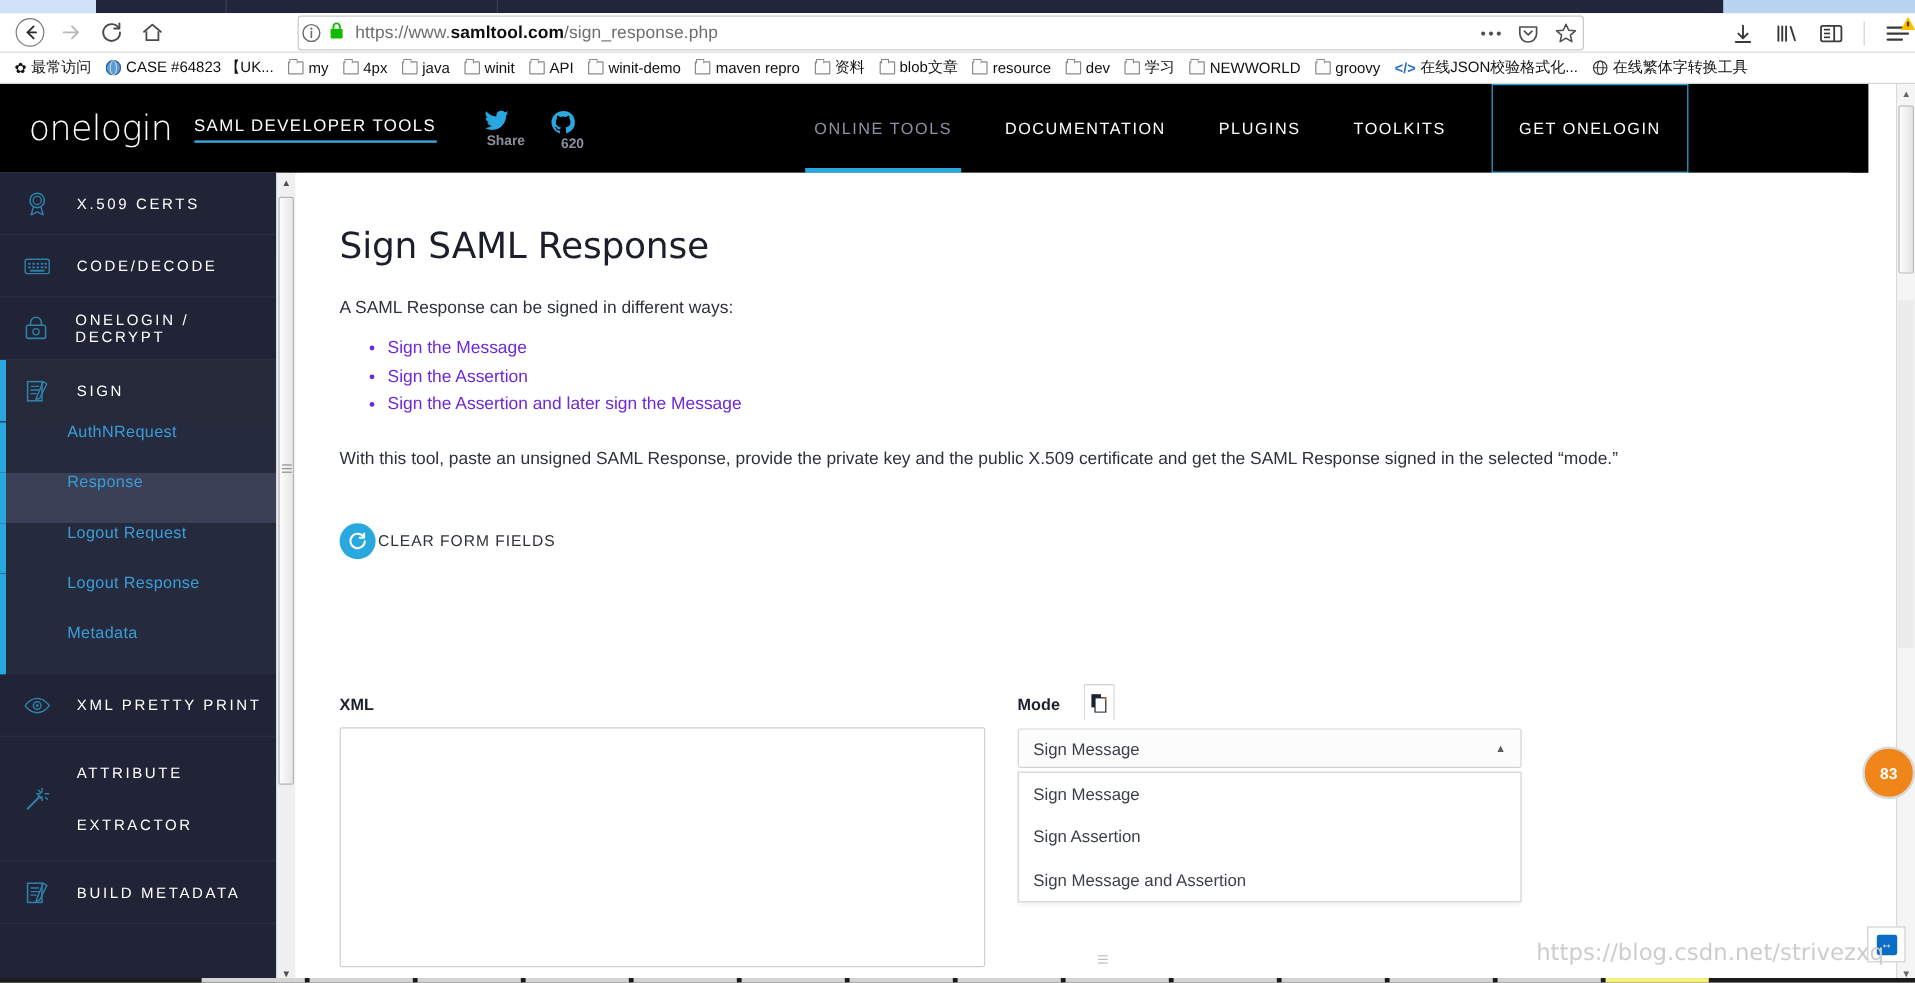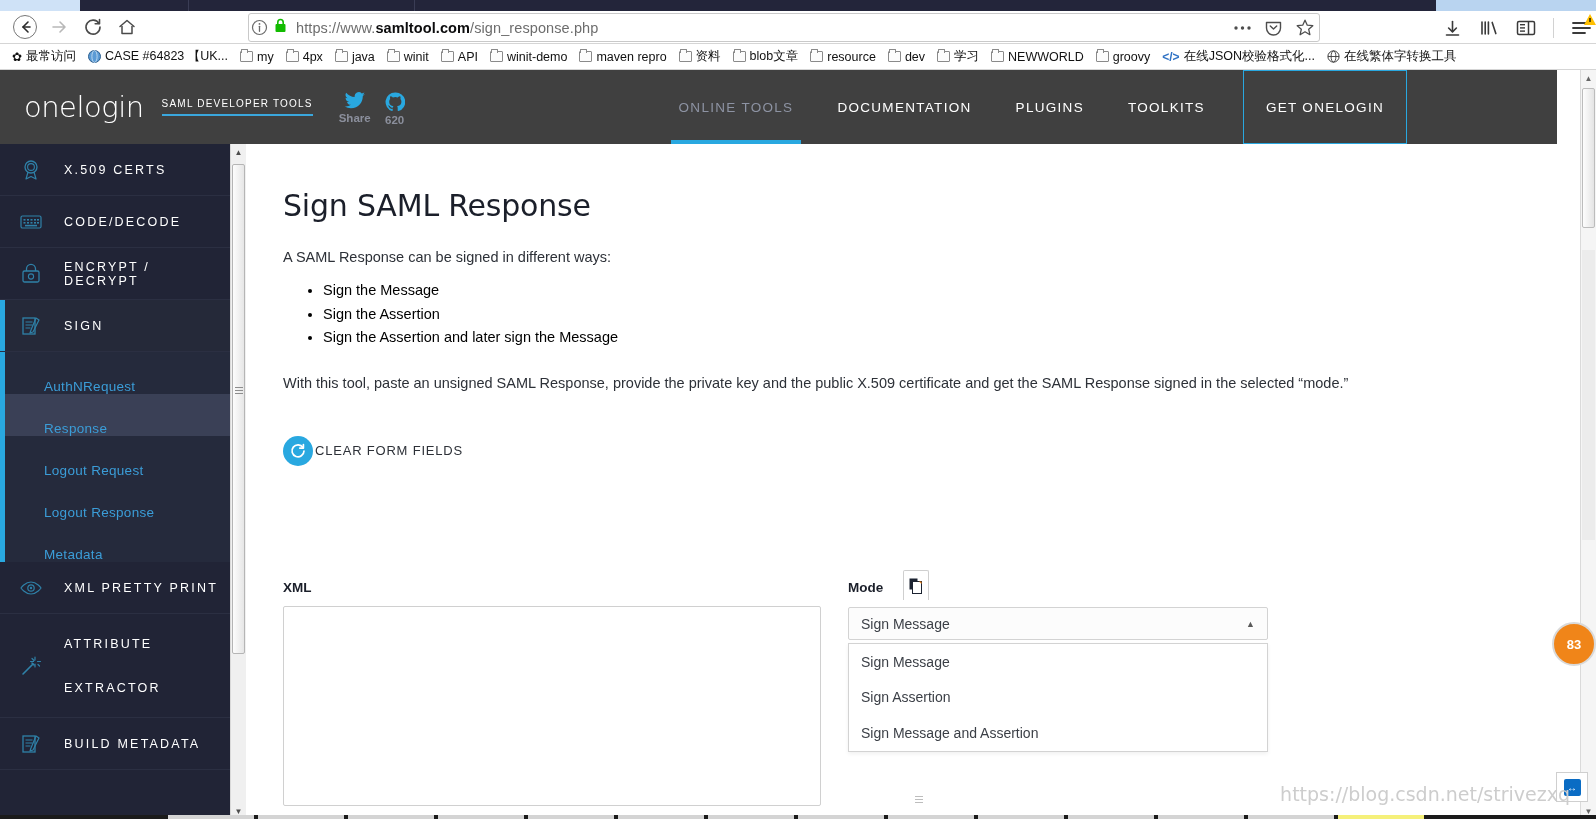--- a/index.html
+++ b/index.html
@@ -92,34 +92,34 @@
 
   
   .page {
     position: absolute; top: 70px; left: 0; width: 1596px; height: 749px;
     background: #ffffff; overflow: hidden;
   }
 
   
   .site-header {
     position: absolute; top: 0; left: 0; width: 1557px; height: 74px;
-    background: #404040;
+    background: #000000;
     display: flex; align-items: center;
   }
   .brand {
     color: #fff; font-size: 29px; letter-spacing: -0.5px; margin-left: 24px; font-weight: 300;
     font-family: "DejaVu Sans", sans-serif;
   }
   .devtools {
-    color: #ffffff; font-size: 10px; letter-spacing: 1.2px; margin-left: 18px;
+    color: #ffffff; font-size: 14px; letter-spacing: 1.2px; margin-left: 18px;
     border-bottom: 2px solid #3aa7dd; padding-bottom: 5px; font-weight: 500;
   }
   .social { margin-left: 26px; display: flex; align-items: flex-start; gap: 14px; padding-top: 4px;}
   .social .col { display: flex; flex-direction: column; align-items: center; gap: 2px; }
-  .social .lbl { color: #8b8f9c; font-size: 11.5px; font-weight: bold; }
+  .social .lbl { color: #8b8f9c; font-size: 11.5px; font-weight: bold; margin-left: 16px; }
   .social svg { fill: #29a8e0; }
 
   .mainnav { margin-left: auto; display: flex; align-items: center; gap: 0; padding-right: 150px; }
   .mainnav a {
     color: #ffffff; font-size: 13.5px; letter-spacing: 1.3px; padding: 0 22px;
     text-decoration: none; position: relative; height: 74px; display: flex; align-items: center;
   }
   .mainnav a.active { color: #8d93a3; }
   .mainnav a.active::after {
     content:""; position:absolute; left: 14px; right: 14px; bottom: 0; height: 4px; background:#29a8e0;
@@ -140,22 +140,22 @@
   }
   .side-item .lbl {
     color: #ffffff; font-size: 12.5px; letter-spacing: 2.2px; font-weight: 500;
   }
   .side-item .ic { width: 26px; display:flex; align-items:center; justify-content:center; color:#2f81a8; }
   .side-item.group-open { background:#252939; }
   .side-item.accent::before {
     content:""; position:absolute; left:0; top:0; bottom:0; width:5px; background:#29a8e0;
   }
   .side-sub {
-    position: relative; height: 42px; display: flex; align-items: flex-end;
-    padding-left: 44px; background: #252a3c;
+    position: relative; height: 42px; display: flex; align-items: flex-start;
+    padding-left: 56px; background: #252a3c;
   }
   .side-sub .lbl { color: #3b9dd8; font-size: 13.5px; letter-spacing: .3px; }
   .side-sub.accent::before {
     content:""; position:absolute; left:0; top:0; bottom:0; width:5px; background:#29a8e0;
   }
   .side-sub.selected { background: #3a4056; }
   .side-item.tall { height: 104px; }
   .side-item.tall .stack { display:flex; flex-direction:column; gap: 30px; }
 
   
@@ -176,21 +176,21 @@
   .content {
     position: absolute; top: 74px; left: 247px; width: 1295px; height: 675px;
     background: #fff; overflow: hidden;
   }
   h1.page-title {
     font-size: 30px; font-weight: 400; color: #1b1f2a; margin: 44px 0 0 36px;
     font-family: "DejaVu Sans", sans-serif; letter-spacing: -.2px;
   }
   p.intro { font-size: 14.5px; color: #2d3138; margin: 26px 0 0 36px; }
   ul.ways { margin: 14px 0 0 76px; }
-  ul.ways li { font-size: 14.5px; color: #000000; line-height: 23.5px; }
+  ul.ways li { font-size: 14.5px; color: #6d28d9; line-height: 23.5px; }
   p.desc { font-size: 14.5px; color: #2d3138; margin: 20px 36px 0 36px; line-height: 26px; max-width: 1100px; }
 
   .clear-row { display: flex; align-items: center; gap: 2px; margin: 40px 0 0 36px; }
   .refresh-btn {
     width: 30px; height: 30px; border-radius: 50%; background: #29a8e0;
     display: flex; align-items: center; justify-content: center; color: #fff; font-size: 16px;
   }
   .clear-row .lbl { font-size: 13px; letter-spacing: .8px; color: #2d3138; }
 
   .form-area { position: absolute; left: 36px; top: 432px; width: 1250px; }
@@ -522,21 +522,21 @@
       <span class="lbl">CODE/DECODE</span>
     </div>
     <div class="side-item">
       <span class="ic">
             <svg width="24" height="24" viewBox="0 0 24 24">
               <rect x="4" y="9" width="16" height="11" rx="1.5" fill="none" stroke="#2f81a8" stroke-width="1.3"></rect>
               <path d="M7.5 9V6.8a4.5 4.5 0 0 1 9 0V9" fill="none" stroke="#2f81a8" stroke-width="1.3"></path>
               <circle cx="12" cy="14.5" r="2.6" fill="none" stroke="#2f81a8" stroke-width="1.1"></circle>
             </svg>
           </span>
-      <span class="lbl">ENCRYPT / DECRYPT</span>
+      <span class="lbl">ONELOGIN / DECRYPT</span>
     </div>
     <div class="side-item group-open accent">
       <span class="ic">
             <svg width="24" height="24" viewBox="0 0 24 24">
               <rect x="4" y="4" width="12" height="16" fill="none" stroke="#2f81a8" stroke-width="1.3"></rect>
               <g stroke="#2f81a8" stroke-width="1.1">
                 <path d="M6.5 8h7M6.5 11h7M6.5 14h5"></path>
               </g>
               <path d="M17 4l3 2-6 12-3 1 1-3z" fill="none" stroke="#2f81a8" stroke-width="1.2" stroke-linejoin="round"></path>
             </svg>

